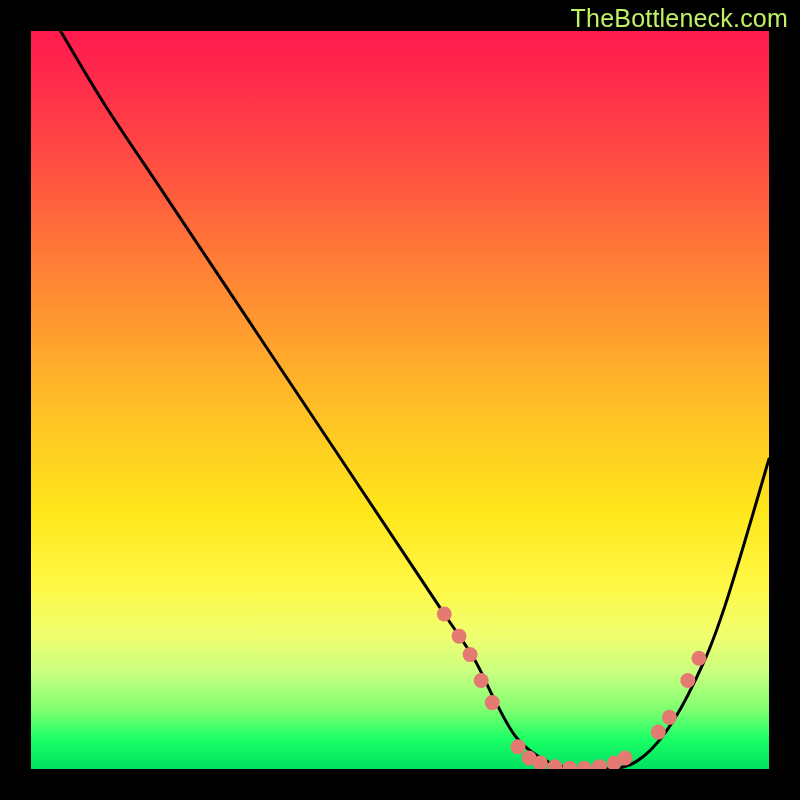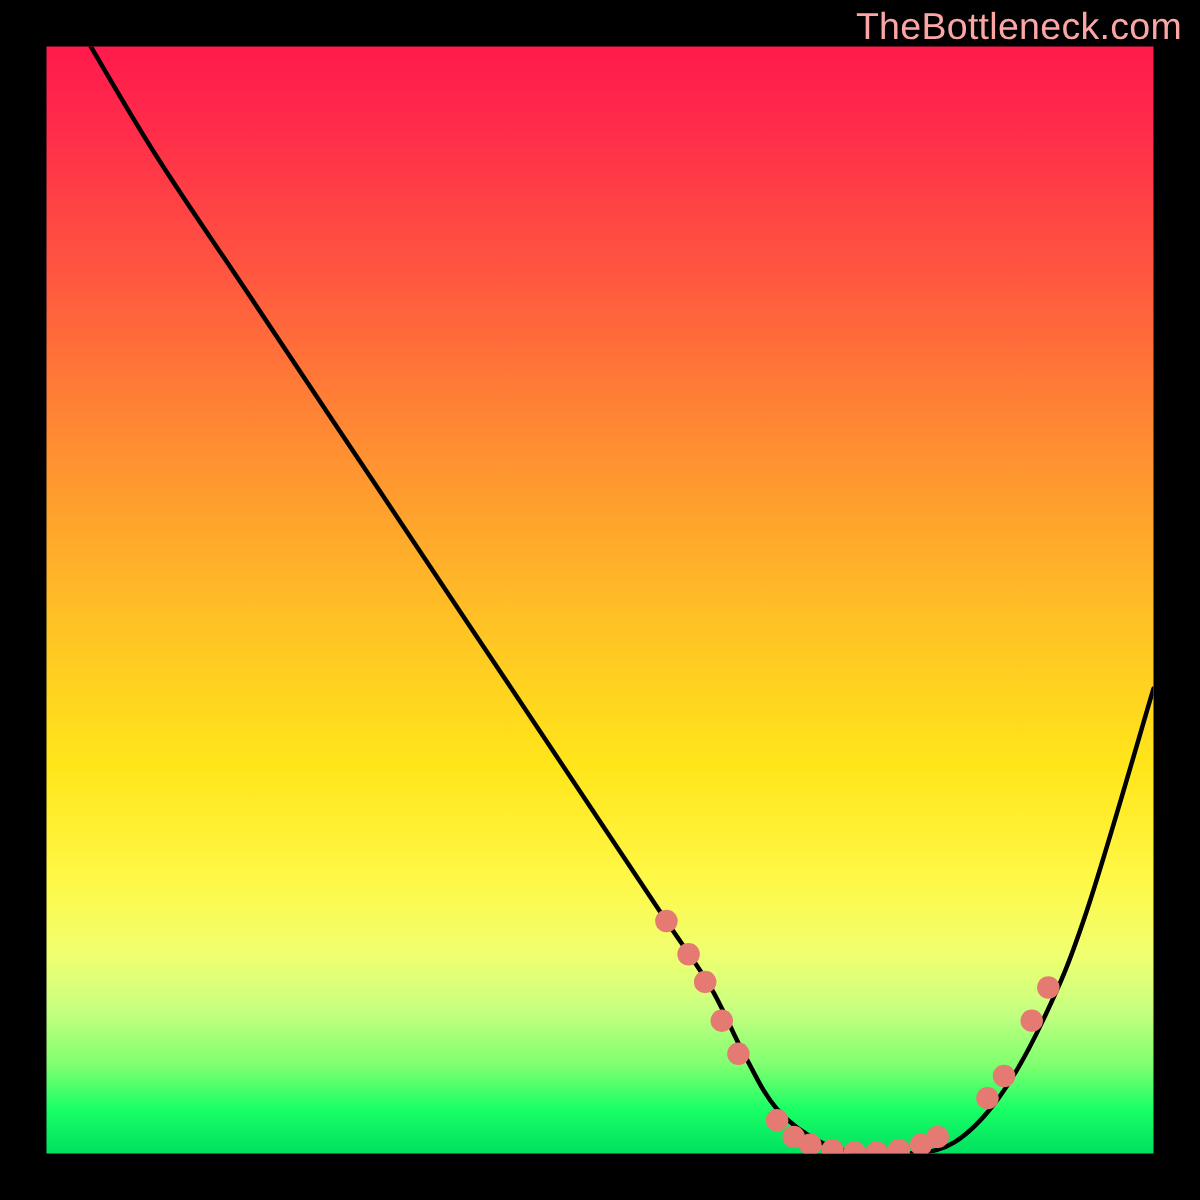--- a/index.html
+++ b/index.html
@@ -39,21 +39,21 @@
       #c8ff80 87%,
       #7fff70 92%,
       #1aff66 96%,
       #00e060 100%
     );
   }
   .watermark {
     position: absolute;
     top: 4px;
     right: 12px;
-    color: #fca5a5;
+    color: #bef264;
     font-size: 25px;
     font-weight: 400;
     letter-spacing: 0.2px;
   }
   svg.curve {
     position: absolute;
     left: 0;
     top: 0;
     width: 738px;
     height: 738px;

